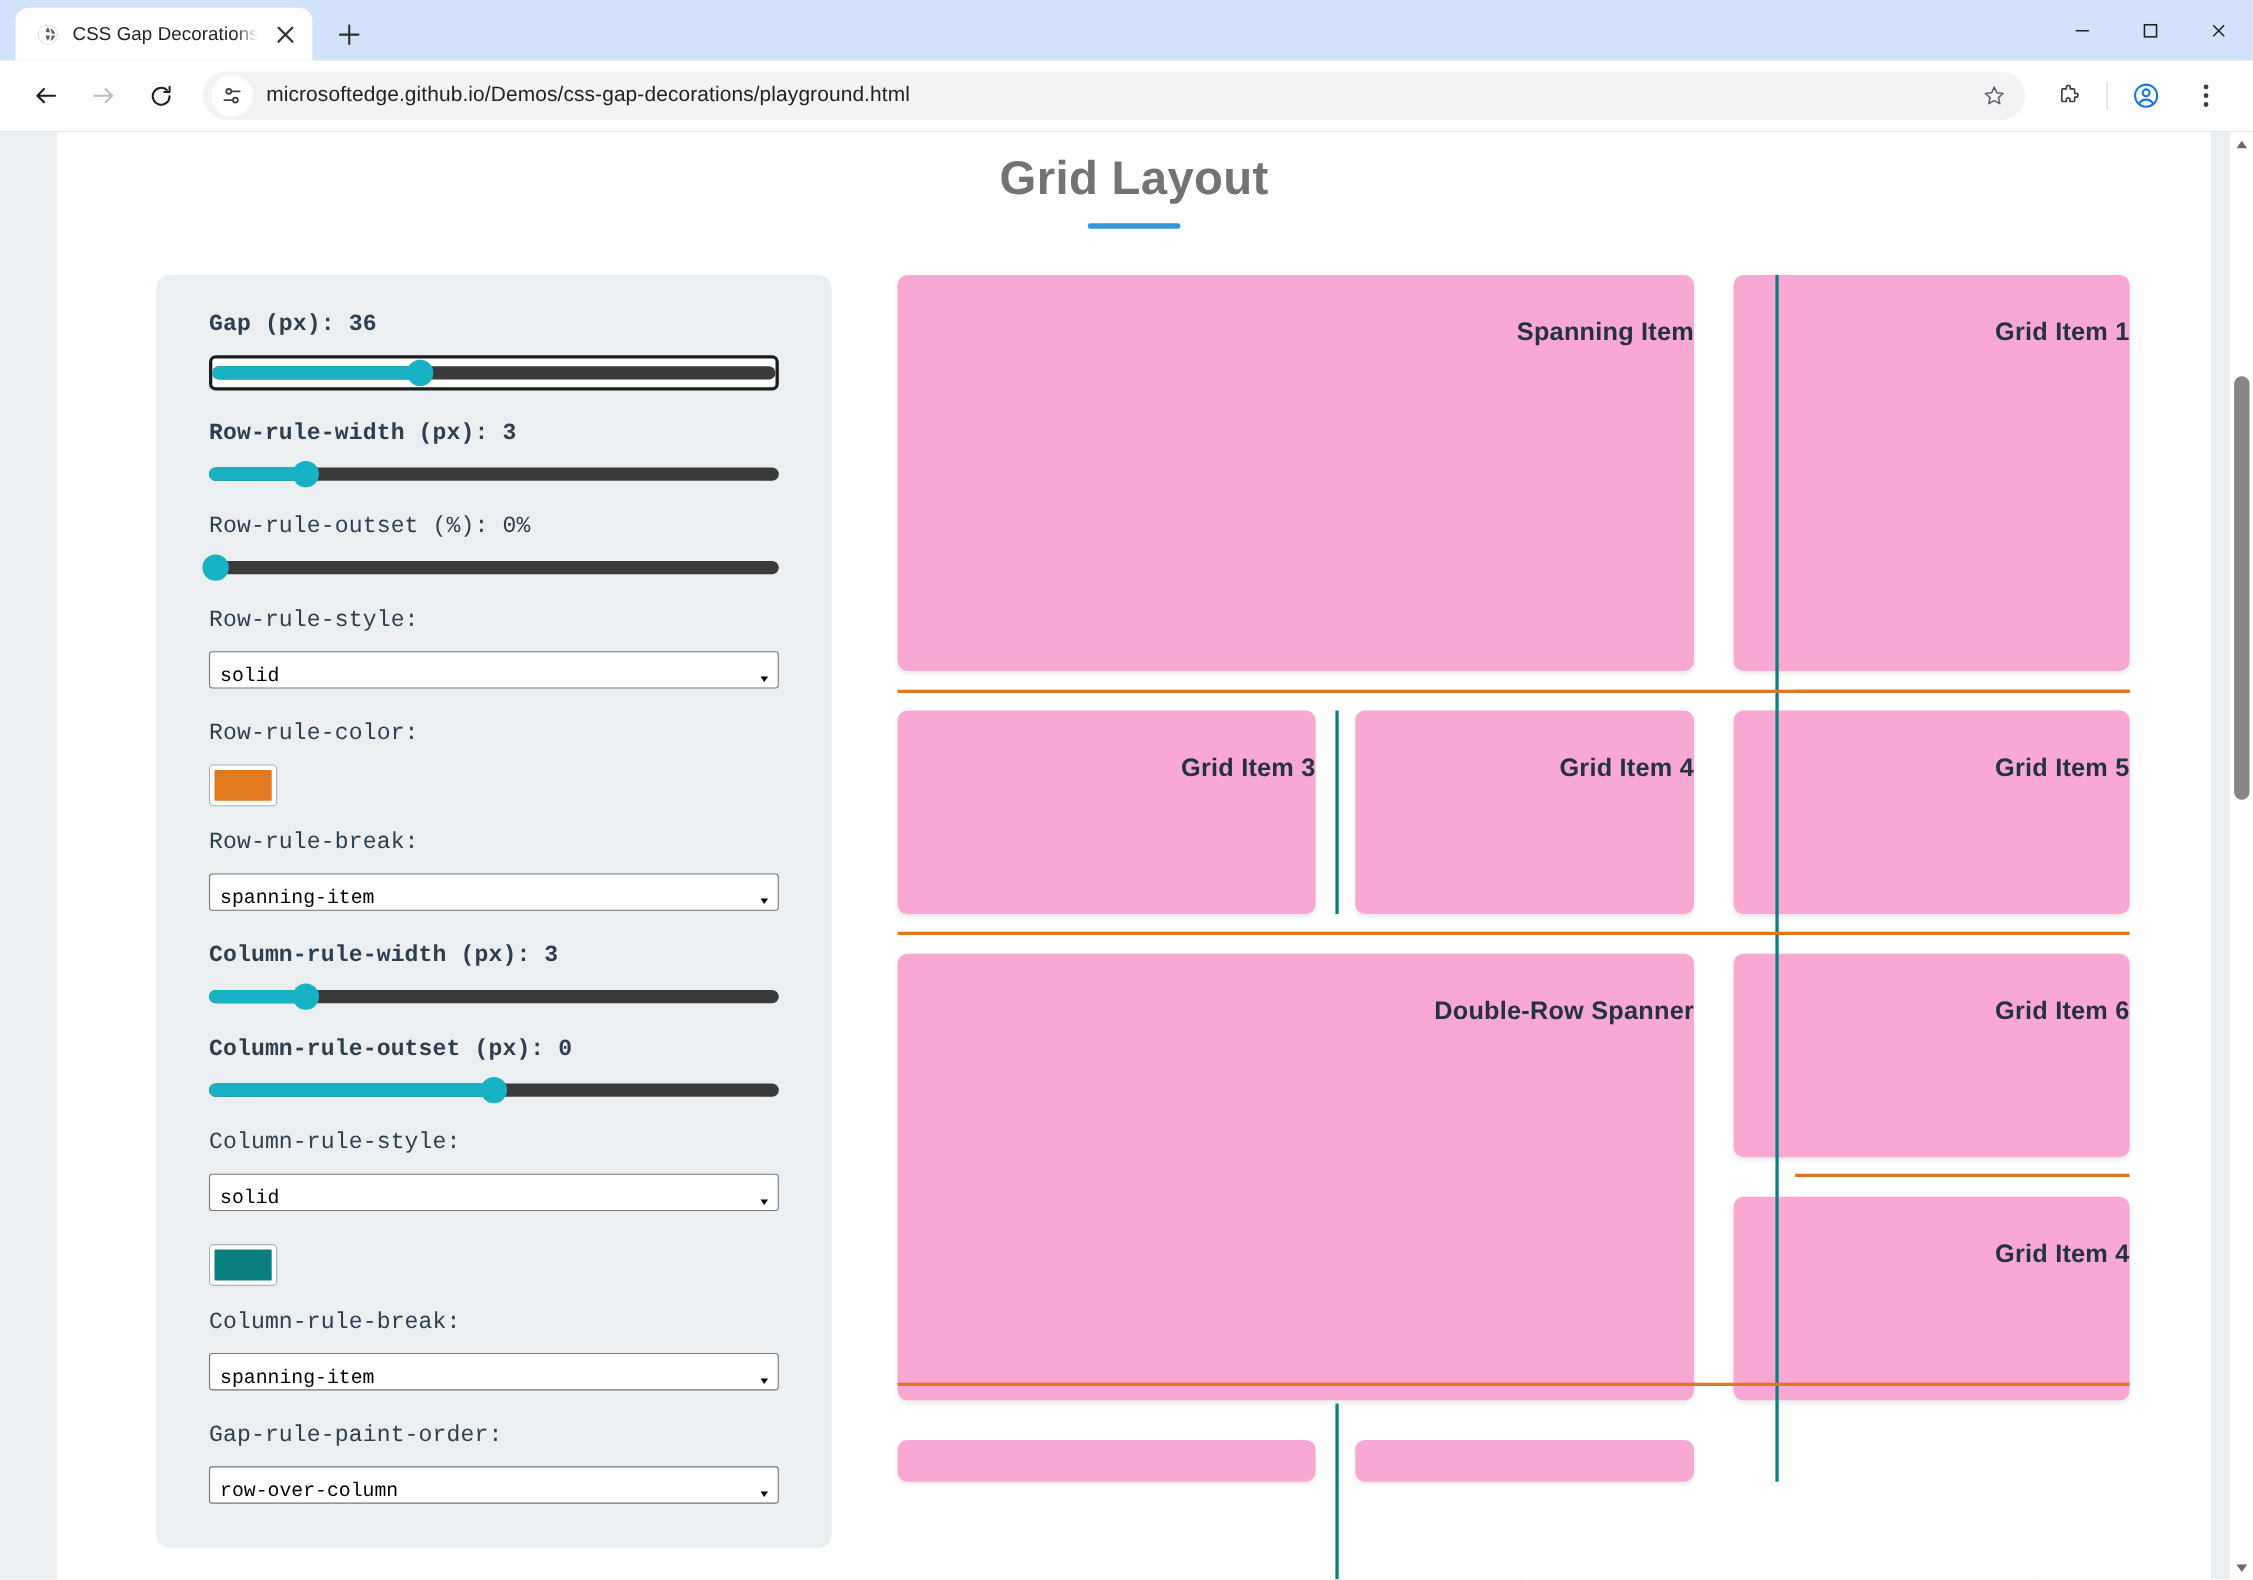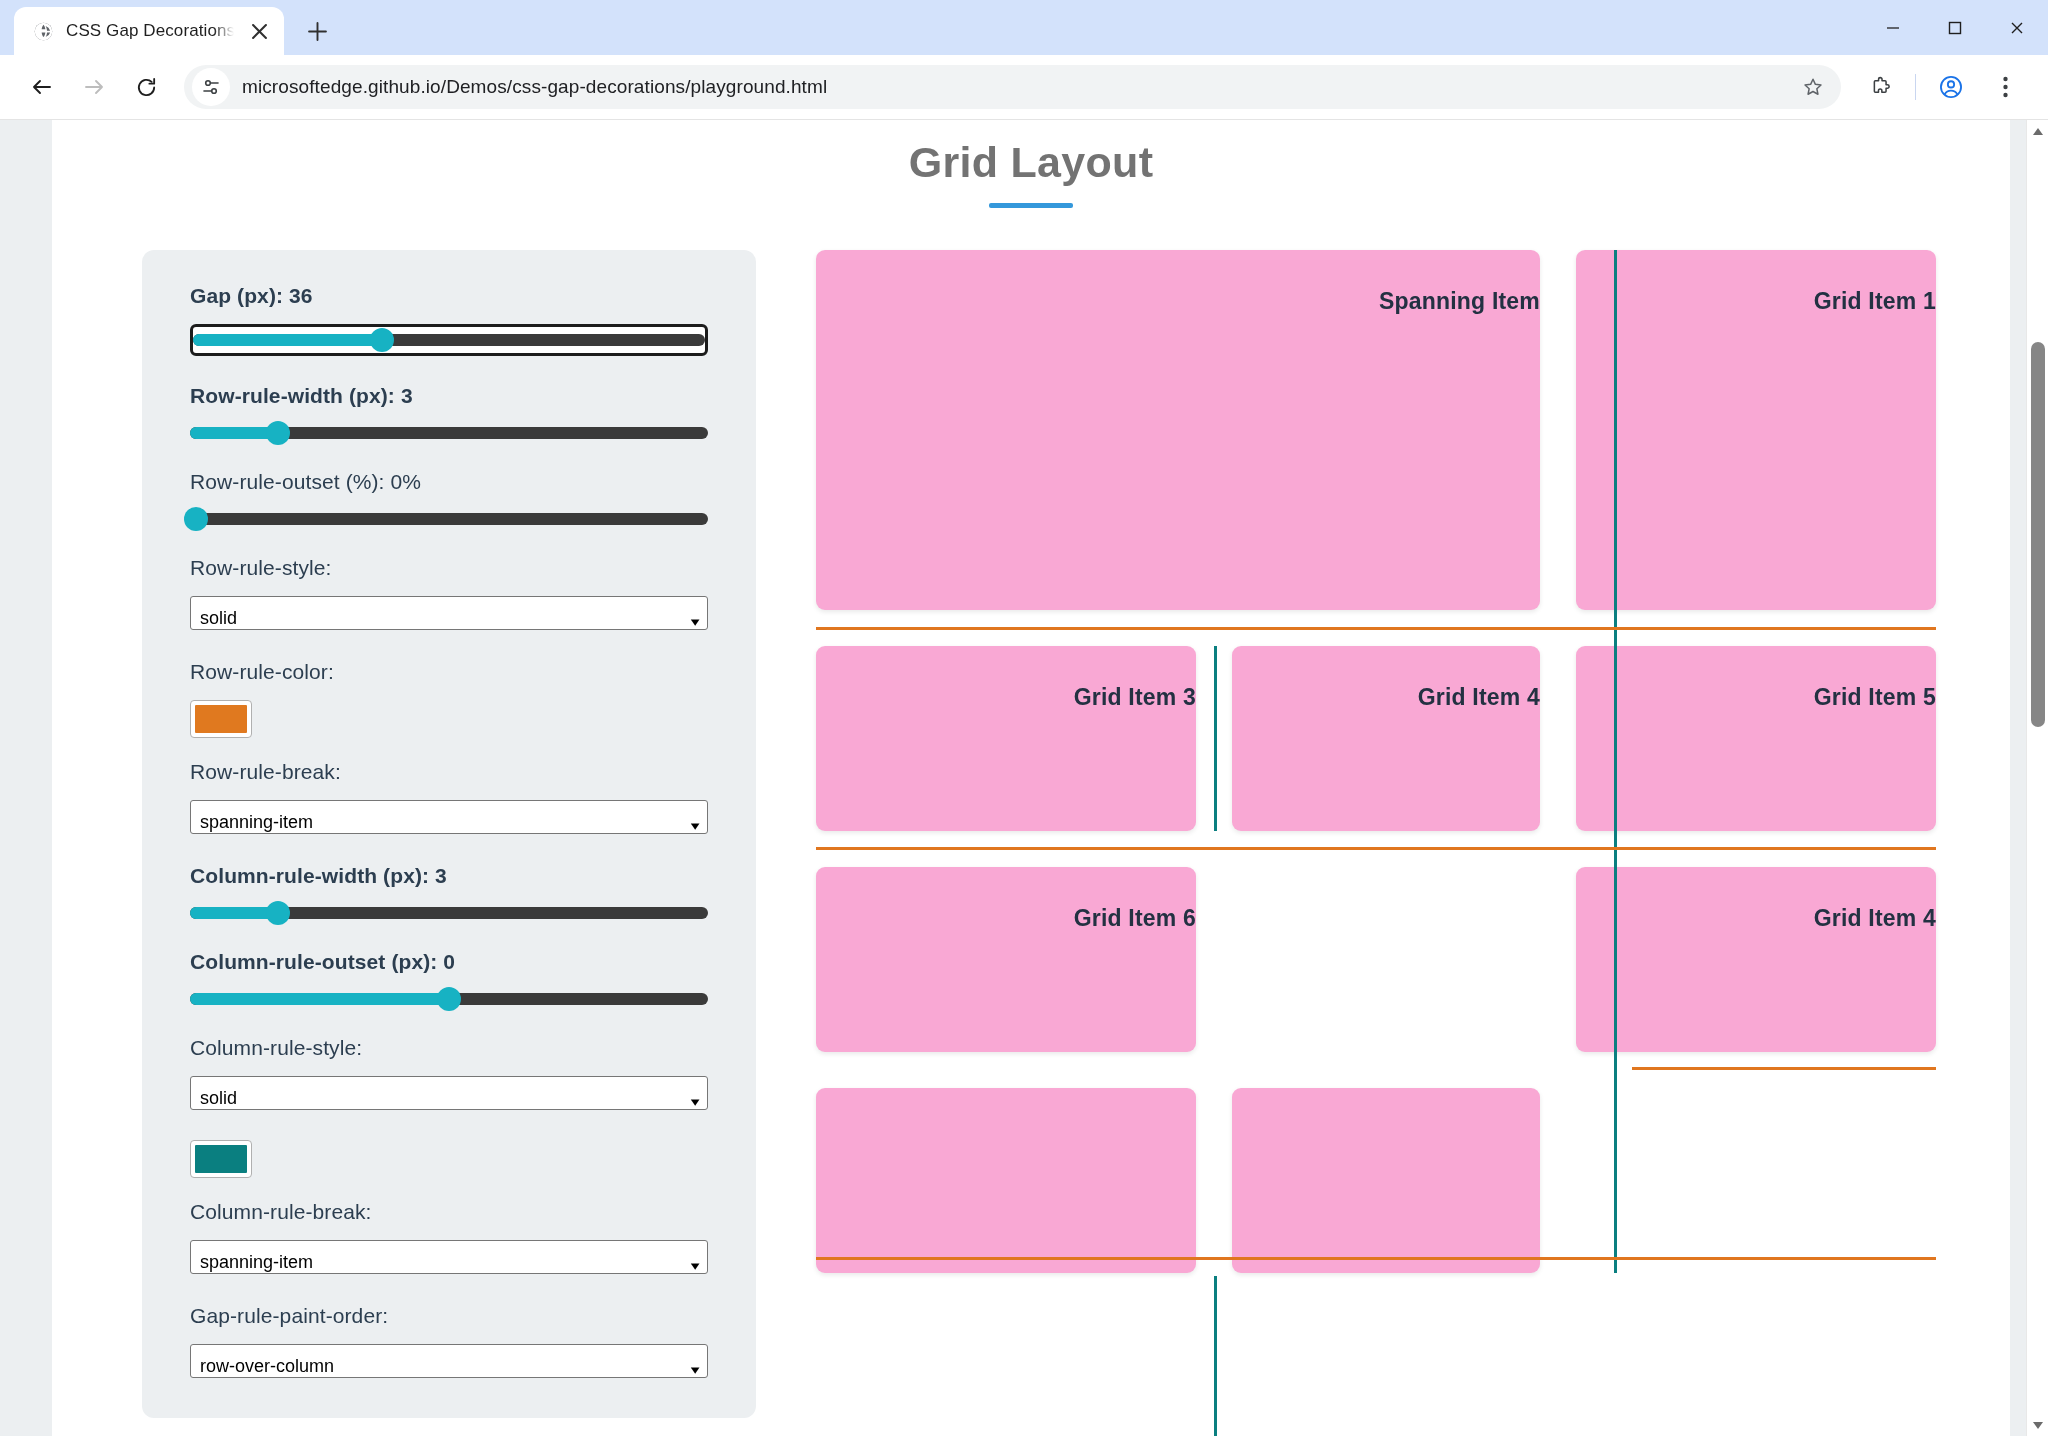--- a/index.html
+++ b/index.html
@@ -73,21 +73,21 @@
   }
   .title-underline { width:84px; height:5px; background:#3498db; margin:16px auto 0; border-radius:2px;}
 
   .layout { display:flex; gap:0; padding: 34px 74px 0 42px; align-items:flex-start;}
 
   
   .controls {
     width: 614px; flex: 0 0 614px; background:#eceff1; border-radius:12px;
     padding: 34px 48px 36px 48px; margin-left:48px; margin-top:8px;
   }
-  .ctl { margin-bottom: 0; }
+  .ctl { margin-bottom: 0; font-family: Liberation Mono, monospace; }
   .ctl-label {
     font-size: 21px; font-weight:700; color:#2c3e50; margin-bottom:16px;
     letter-spacing:.1px; display:block;
   }
   .ctl-label.light { font-weight: 500; }
 
   
   .slider-wrap { position:relative; height:18px; margin-bottom:28px; }
   .slider-wrap.focused { padding:5px 4px; background:#ffffff; border:3px solid #1c1c1c;
                          border-radius:6px; height:32px; margin-bottom:28px; }
@@ -376,20 +376,23 @@
               <div class="gi">
                 <span>Grid Item 3</span>
               </div>
               <div class="gi">
                 <span>Grid Item 4</span>
               </div>
               <div class="gi">
                 <span>Grid Item 5</span>
               </div>
 
+              <div class="gi span2 rows2">
+                <span>Double-Row Spanner</span>
+              </div>
               <div class="gi">
                 <span>Grid Item 6</span>
               </div>
               <div class="gi" style="grid-column:3">
                 <span>Grid Item 4</span>
               </div>
 
               <div class="gi">
                 
               </div>

